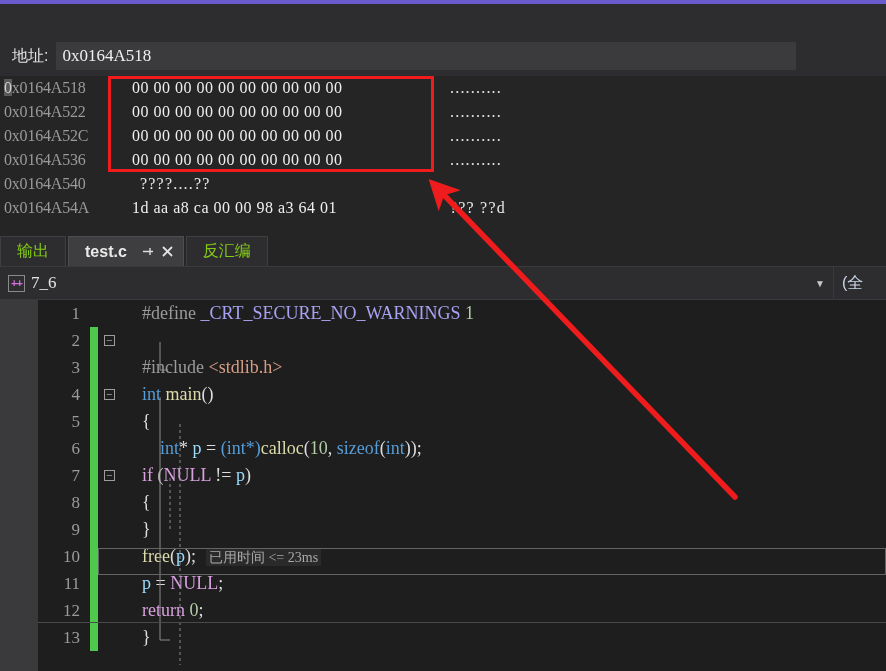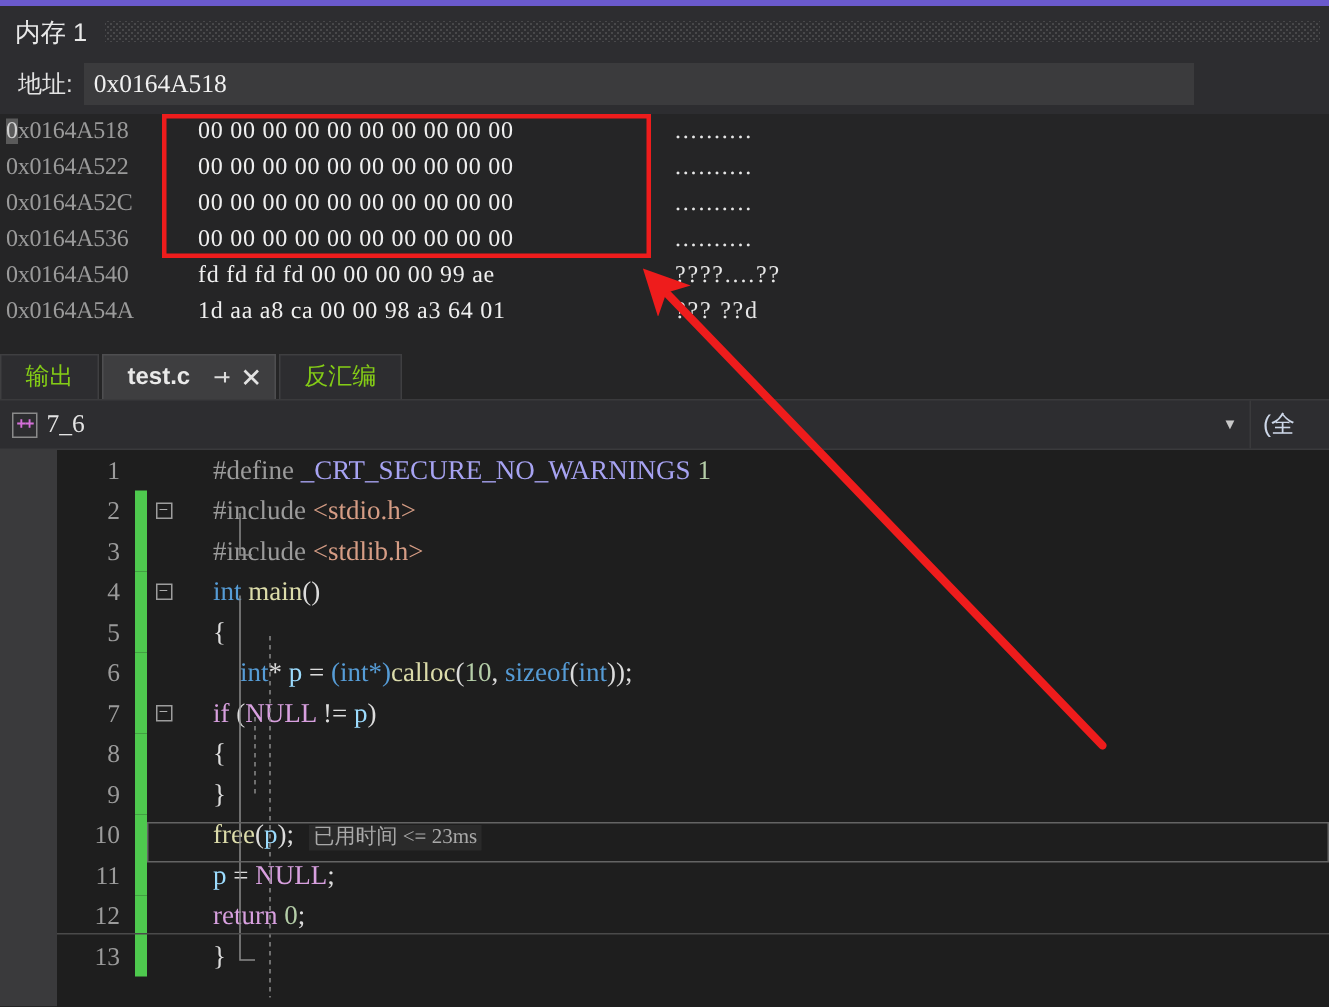--- a/index.html
+++ b/index.html
@@ -339,24 +339,20 @@
   }
 </style>
 </head>
 <body>
 
 <div id="root">
 
   <div class="mem-pane">
     <div class="mem-accent"></div>
 
-    <div class="mem-titlebar">
-      <span class="mem-title">内存 1</span>
-      <span class="drag-dots"></span>
-    </div>
 
     <div class="addr-row">
       <span class="addr-label">地址:</span>
       <input class="addr-input" type="text" value="0x0164A518" style="">
     </div>
 
     <div class="mem-grid">
       <div class="mem-row">
         <span class="mem-addr first-sel"><span class="c0">0</span>x0164A518</span>
         <span class="mem-bytes">00 00 00 00 00 00 00 00 00 00</span>
@@ -372,21 +368,20 @@
         <span class="mem-bytes">00 00 00 00 00 00 00 00 00 00</span>
         <span class="mem-ascii">..........</span>
       </div>
       <div class="mem-row">
         <span class="mem-addr">0x0164A536</span>
         <span class="mem-bytes">00 00 00 00 00 00 00 00 00 00</span>
         <span class="mem-ascii">..........</span>
       </div>
       <div class="mem-row">
         <span class="mem-addr">0x0164A540</span>
-        <span class="mem-bytes">fd fd fd fd 00 00 00 00 99 ae</span>
         <span class="mem-ascii">????....??</span>
       </div>
       <div class="mem-row">
         <span class="mem-addr">0x0164A54A</span>
         <span class="mem-bytes">1d aa a8 ca 00 00 98 a3 64 01</span>
         <span class="mem-ascii">???  ??d</span>
       </div>
     </div>
 
     <div class="mem-highlight-box"></div>
@@ -436,21 +431,20 @@
         <span class="fold"></span>
         <span class="indent-guides"></span>
         <span class="code-text"><span class="c-pre">#define</span> <span class="c-macro">_CRT_SECURE_NO_WARNINGS</span> <span class="c-num">1</span></span>
       </div>
 
       <div class="code-line">
         <span class="ln">2</span>
         <span class="changebar green"></span>
         <span class="fold"><span class="fold-box">−</span></span>
         <span class="indent-guides"></span>
-        <span class="code-text"><span class="c-pre">#include</span> <span class="c-str">&lt;stdio.h&gt;</span></span>
       </div>
 
       <div class="code-line">
         <span class="ln">3</span>
         <span class="changebar green"></span>
         <span class="fold"></span>
         <span class="indent-guides"></span>
         <span class="code-text"><span class="c-pre">#include</span> <span class="c-str">&lt;stdlib.h&gt;</span></span>
       </div>
 

